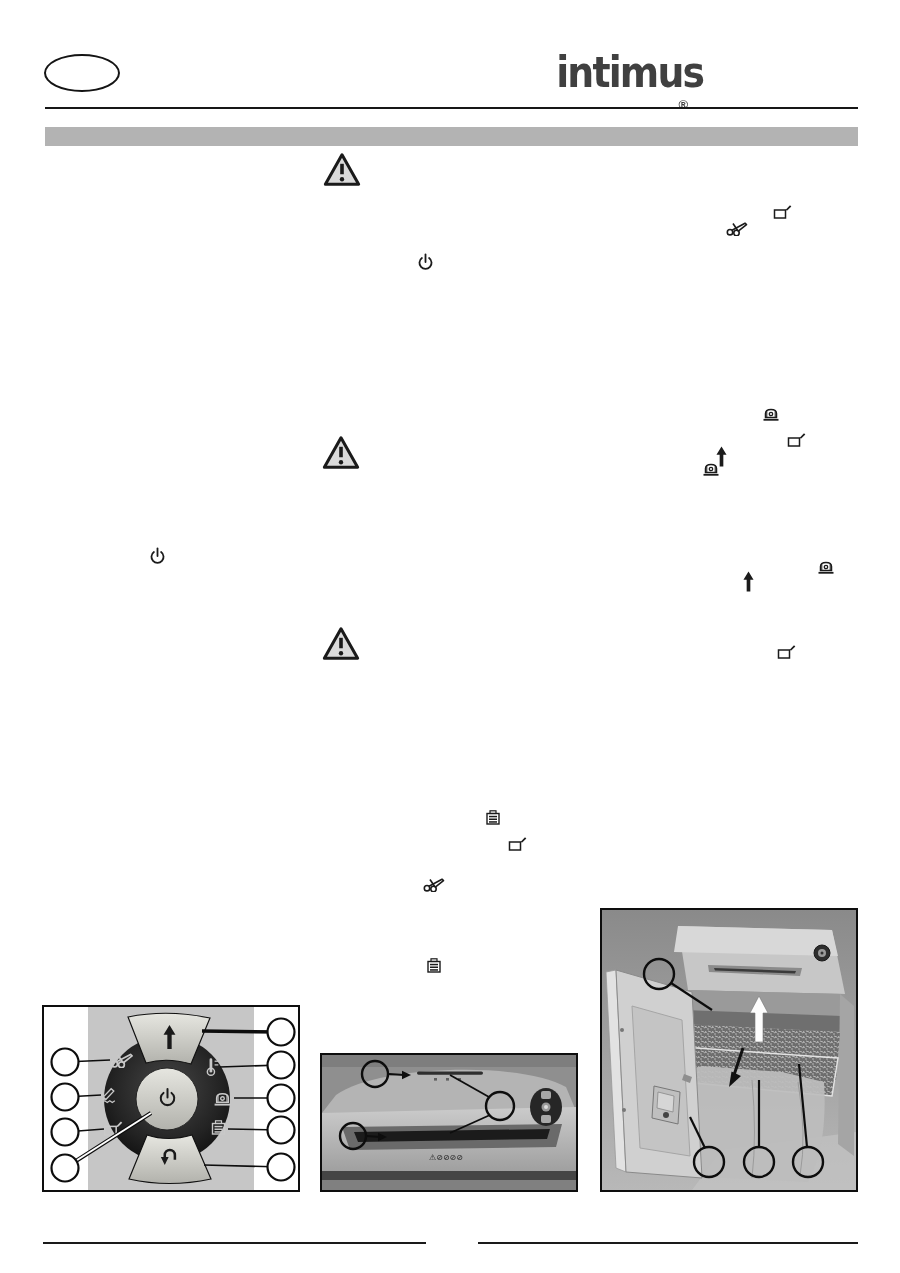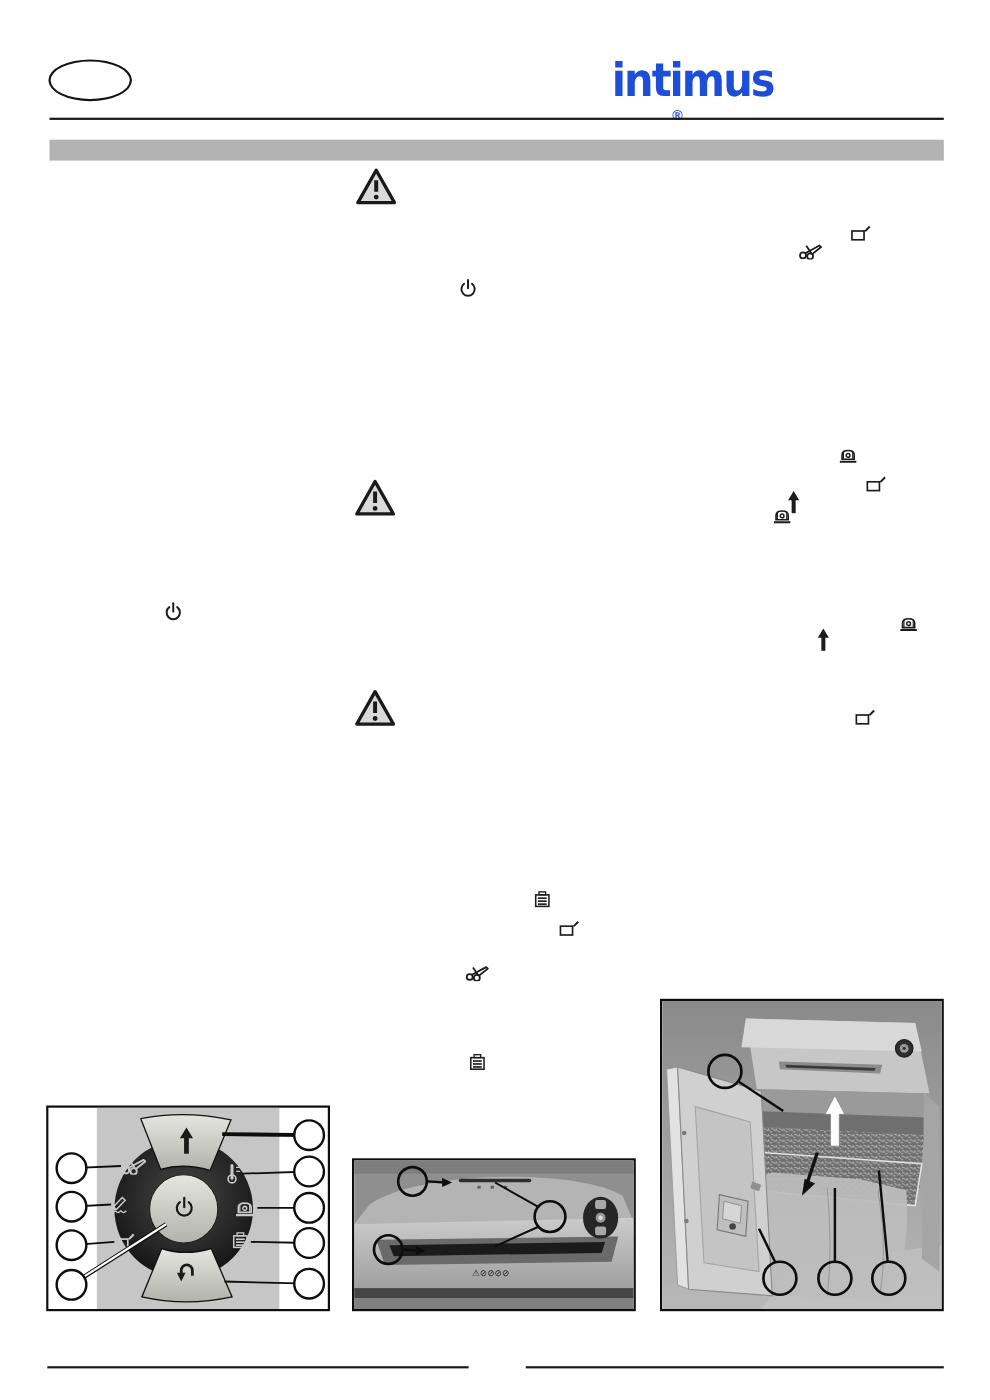--- a/index.html
+++ b/index.html
@@ -1,21 +1,21 @@
 <!DOCTYPE html>
 <html><head>
 <meta charset="utf-8">
 <style>
   html,body{margin:0;padding:0;background:#e8e8e8;}
   .page{position:relative;width:900px;height:1273px;background:#ffffff;overflow:hidden;
         font-family:"Liberation Sans",sans-serif;}
   .abs{position:absolute;}
   
   .lang-oval{left:44px;top:54px;width:72px;height:34px;border:2.5px solid #141414;border-radius:50%;}
-  .brand{left:548px;top:48px;width:140px;text-align:center;color:#1d4ed8;}
+  .brand{left:548px;top:48px;width:140px;text-align:right;color:#404040;}
   .brand .word{font-family:"DejaVu Sans",sans-serif;font-weight:bold;font-size:42px;letter-spacing:-2px;
                display:inline-block;transform:scaleX(.9);}
   .brand .reg{font-size:13px;font-weight:bold;vertical-align:28px;margin-left:-4px;}
   .rule-top{left:45px;top:107px;width:813px;height:2.4px;background:#161616;}
   .section-bar{left:45px;top:127px;width:813px;height:19px;background:#b3b3b3;}
   .rule-bl{left:43px;top:1242px;width:383px;height:2px;background:#1a1a1a;}
   .rule-br{left:478px;top:1242px;width:380px;height:2px;background:#1a1a1a;}
   
   .ic{position:absolute;line-height:0;color:#1b1b1b;}
   .fig{position:absolute;border:2px solid #0e0e0e;background:#fff;line-height:0;}

